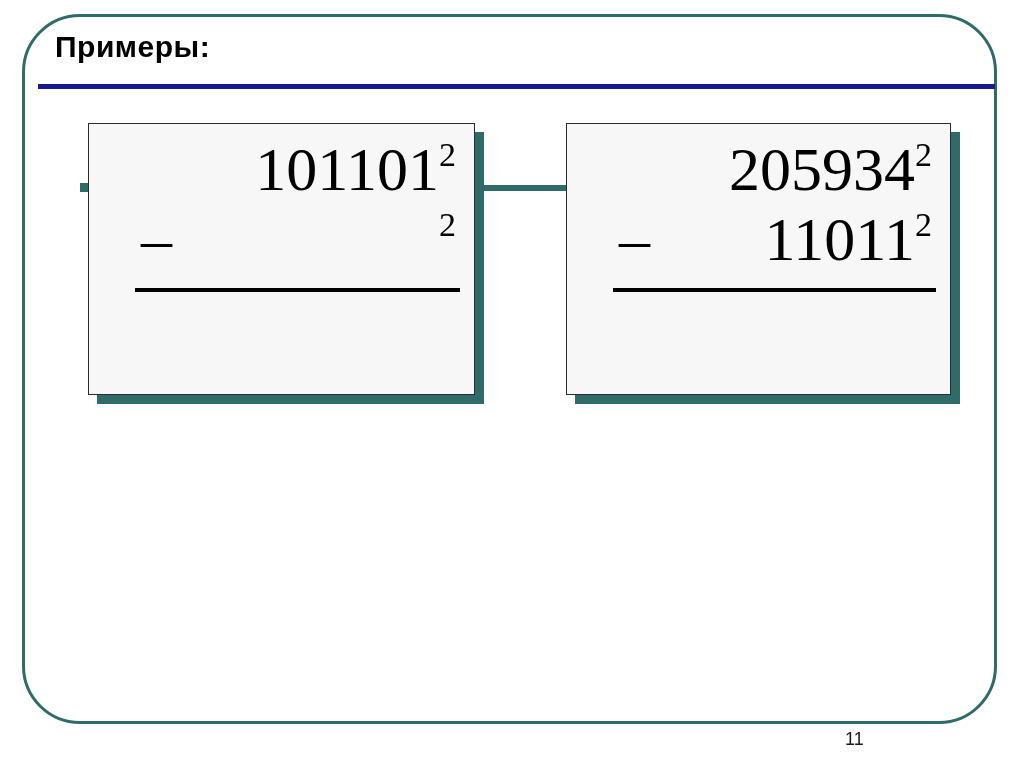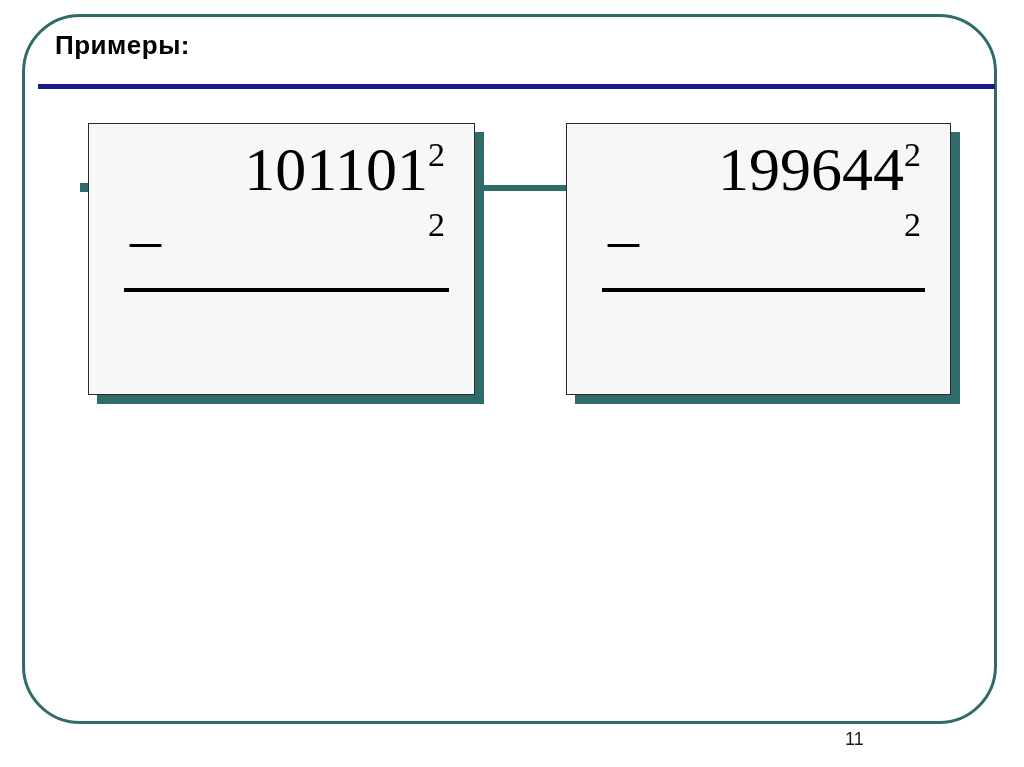--- a/index.html
+++ b/index.html
@@ -28,21 +28,21 @@
     border-radius: 58px;
     box-sizing: border-box;
     pointer-events: none;
   }
 
   
   #title {
     position: absolute;
     left: 55px;
     top: 30px;
-    font-size: 26px;
+    font-size: 30px;
     font-weight: bold;
     color: #000000;
     letter-spacing: 0.5px;
     white-space: nowrap;
     font-family: "Liberation Sans", sans-serif;
   }
   #title-rule {
     position: absolute;
     left: 38px;
     top: 84px;
@@ -84,21 +84,21 @@
     background: #f7f7f7;
     border: 1px solid #2b2b2b;
     box-sizing: border-box;
     box-shadow: 9px 9px 0 0 #2f6b68;
   }
   #example-box-1 { left: 88px; }
   #example-box-2 { left: 566px; width: 385px; }
 
   .calc {
     position: absolute;
-    left: 5px;
+    left: 16px;
     top: 14px;
     width: 100%;
     height: 100%;
   }
   .calc-row {
     display: flex;
     align-items: flex-start;
     justify-content: flex-end;
     padding-right: 34px;
     height: 70px;
@@ -165,25 +165,26 @@
       <div class="calc-rule"></div>
       <div class="calc-row">
         <span class="num"></span>
       </div>
     </div>
   </div>
 
   <div class="example-box" id="example-box-2">
     <div class="calc">
       <div class="calc-row">
-        <span class="num">199644</span>
+        <span class="num">205934</span>
           <span class="sub">2</span>
       </div>
       <div class="calc-row calc-row-2">
         <span class="calc-op">–</span>
+        <span class="num">11011</span>
           <span class="sub">2</span>
       </div>
       <div class="calc-rule"></div>
       <div class="calc-row">
         <span class="num"></span>
       </div>
     </div>
   </div>
 
   <div id="page-number">11</div>

